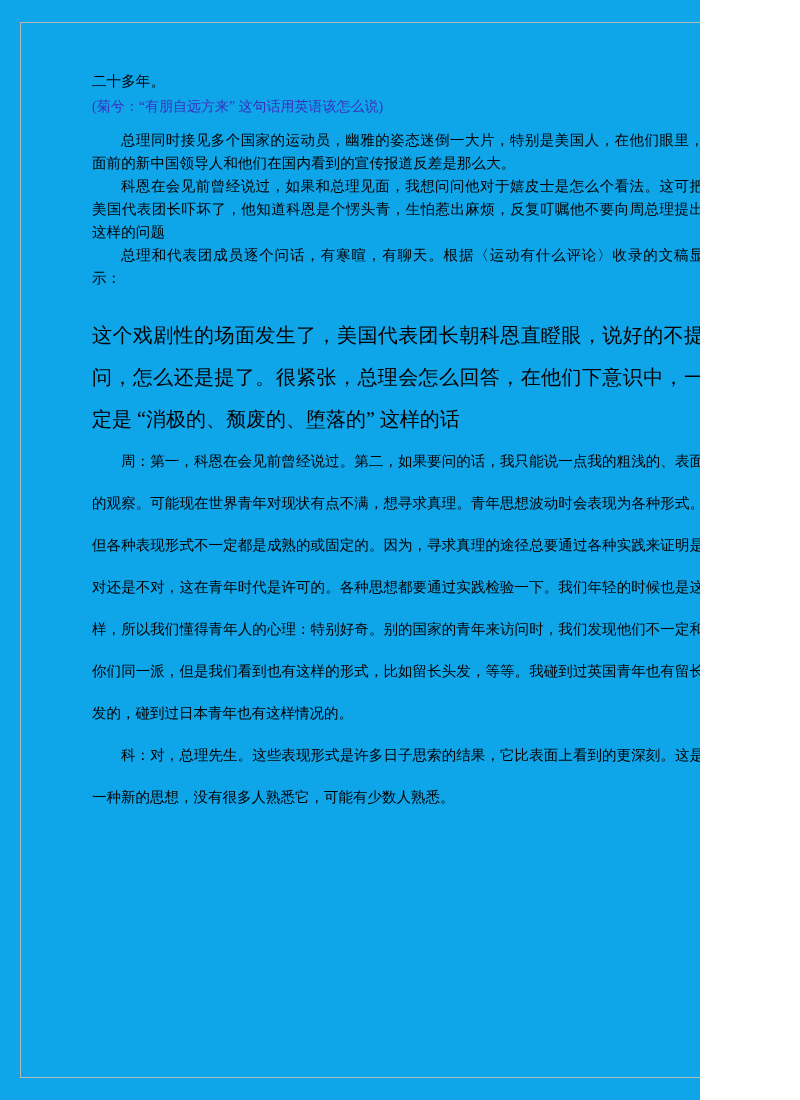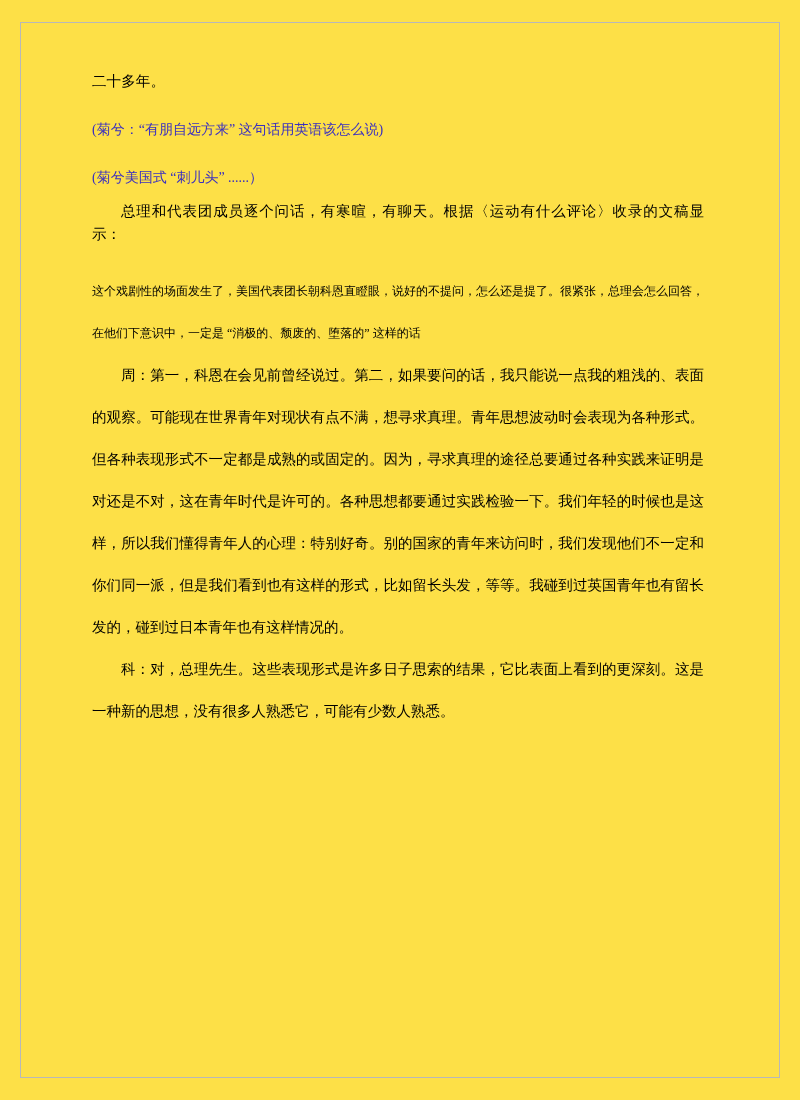--- a/index.html
+++ b/index.html
@@ -8,24 +8,24 @@
     background: #ffffff;
   }
   body {
     width: 800px;
     height: 1100px;
     font-family: "Liberation Serif", "DejaVu Serif", serif;
     color: #000000;
   }
   .page {
     position: relative;
-    width: 800px;
+    width: 700px;
     height: 1100px;
     box-sizing: border-box;
-    background: #fde047;
+    background: #0ea5e9;
     overflow: hidden;
   }
   .border-frame {
     position: absolute;
     left: 20px;
     top: 22px;
     width: 760px;
     height: 1056px;
     border: 1px solid #b8b8b8;
     box-sizing: border-box;
@@ -48,50 +48,51 @@
     text-justify: inter-ideograph;
     letter-spacing: 0.1px;
   }
   .indent {
     text-indent: 2em;
   }
   .purple {
     color: #3a2fc0;
     font-size: 14px;
     line-height: 23px;
-    margin-top: 25px;
+    margin-top: 2px;
     margin-bottom: 11px;
   }
   .spaced {
     font-size: 14.5px;
     line-height: 42px;
     text-align: justify;
     text-justify: inter-ideograph;
     text-indent: 2em;
   }
   .spaced-noindent {
-    font-size: 12px;
+    font-size: 20px;
     line-height: 42px;
     text-align: justify;
     text-justify: inter-ideograph;
     text-indent: 0;
   }
   .gap-md { height: 10px; }
   .gap-lg { height: 14px; }
 </style>
 </head>
 <body>
 
 <div class="page">
   <div class="border-frame"></div>
   <div class="content">
 
     <p class="para">二十多年。</p>
     <p class="purple">(菊兮：“有朋自远方来” 这句话用英语该怎么说)</p>
-    <p class="purple">(菊兮美国式 “刺儿头” ......）</p>
+    <p class="para indent">总理同时接见多个国家的运动员，幽雅的姿态迷倒一大片，特别是美国人，在他们眼里，面前的新中国领导人和他们在国内看到的宣传报道反差是那么大。</p>
+    <p class="para indent">科恩在会见前曾经说过，如果和总理见面，我想问问他对于嬉皮士是怎么个看法。这可把美国代表团长吓坏了，他知道科恩是个愣头青，生怕惹出麻烦，反复叮嘱他不要向周总理提出这样的问题</p>
     <p class="para indent">总理和代表团成员逐个问话，有寒暄，有聊天。根据〈运动有什么评论〉收录的文稿显示：</p>
     <div class="gap-md"></div>
     <div class="gap-lg"></div>
     <p class="spaced-noindent">这个戏剧性的场面发生了，美国代表团长朝科恩直瞪眼，说好的不提问，怎么还是提了。很紧张，总理会怎么回答，在他们下意识中，一定是 “消极的、颓废的、堕落的” 这样的话</p>
     <p class="spaced">周：第一，科恩在会见前曾经说过。第二，如果要问的话，我只能说一点我的粗浅的、表面的观察。可能现在世界青年对现状有点不满，想寻求真理。青年思想波动时会表现为各种形式。但各种表现形式不一定都是成熟的或固定的。因为，寻求真理的途径总要通过各种实践来证明是对还是不对，这在青年时代是许可的。各种思想都要通过实践检验一下。我们年轻的时候也是这样，所以我们懂得青年人的心理：特别好奇。别的国家的青年来访问时，我们发现他们不一定和你们同一派，但是我们看到也有这样的形式，比如留长头发，等等。我碰到过英国青年也有留长发的，碰到过日本青年也有这样情况的。</p>
     <p class="spaced">科：对，总理先生。这些表现形式是许多日子思索的结果，它比表面上看到的更深刻。这是一种新的思想，没有很多人熟悉它，可能有少数人熟悉。</p>
 
   </div>
 </div>
 

